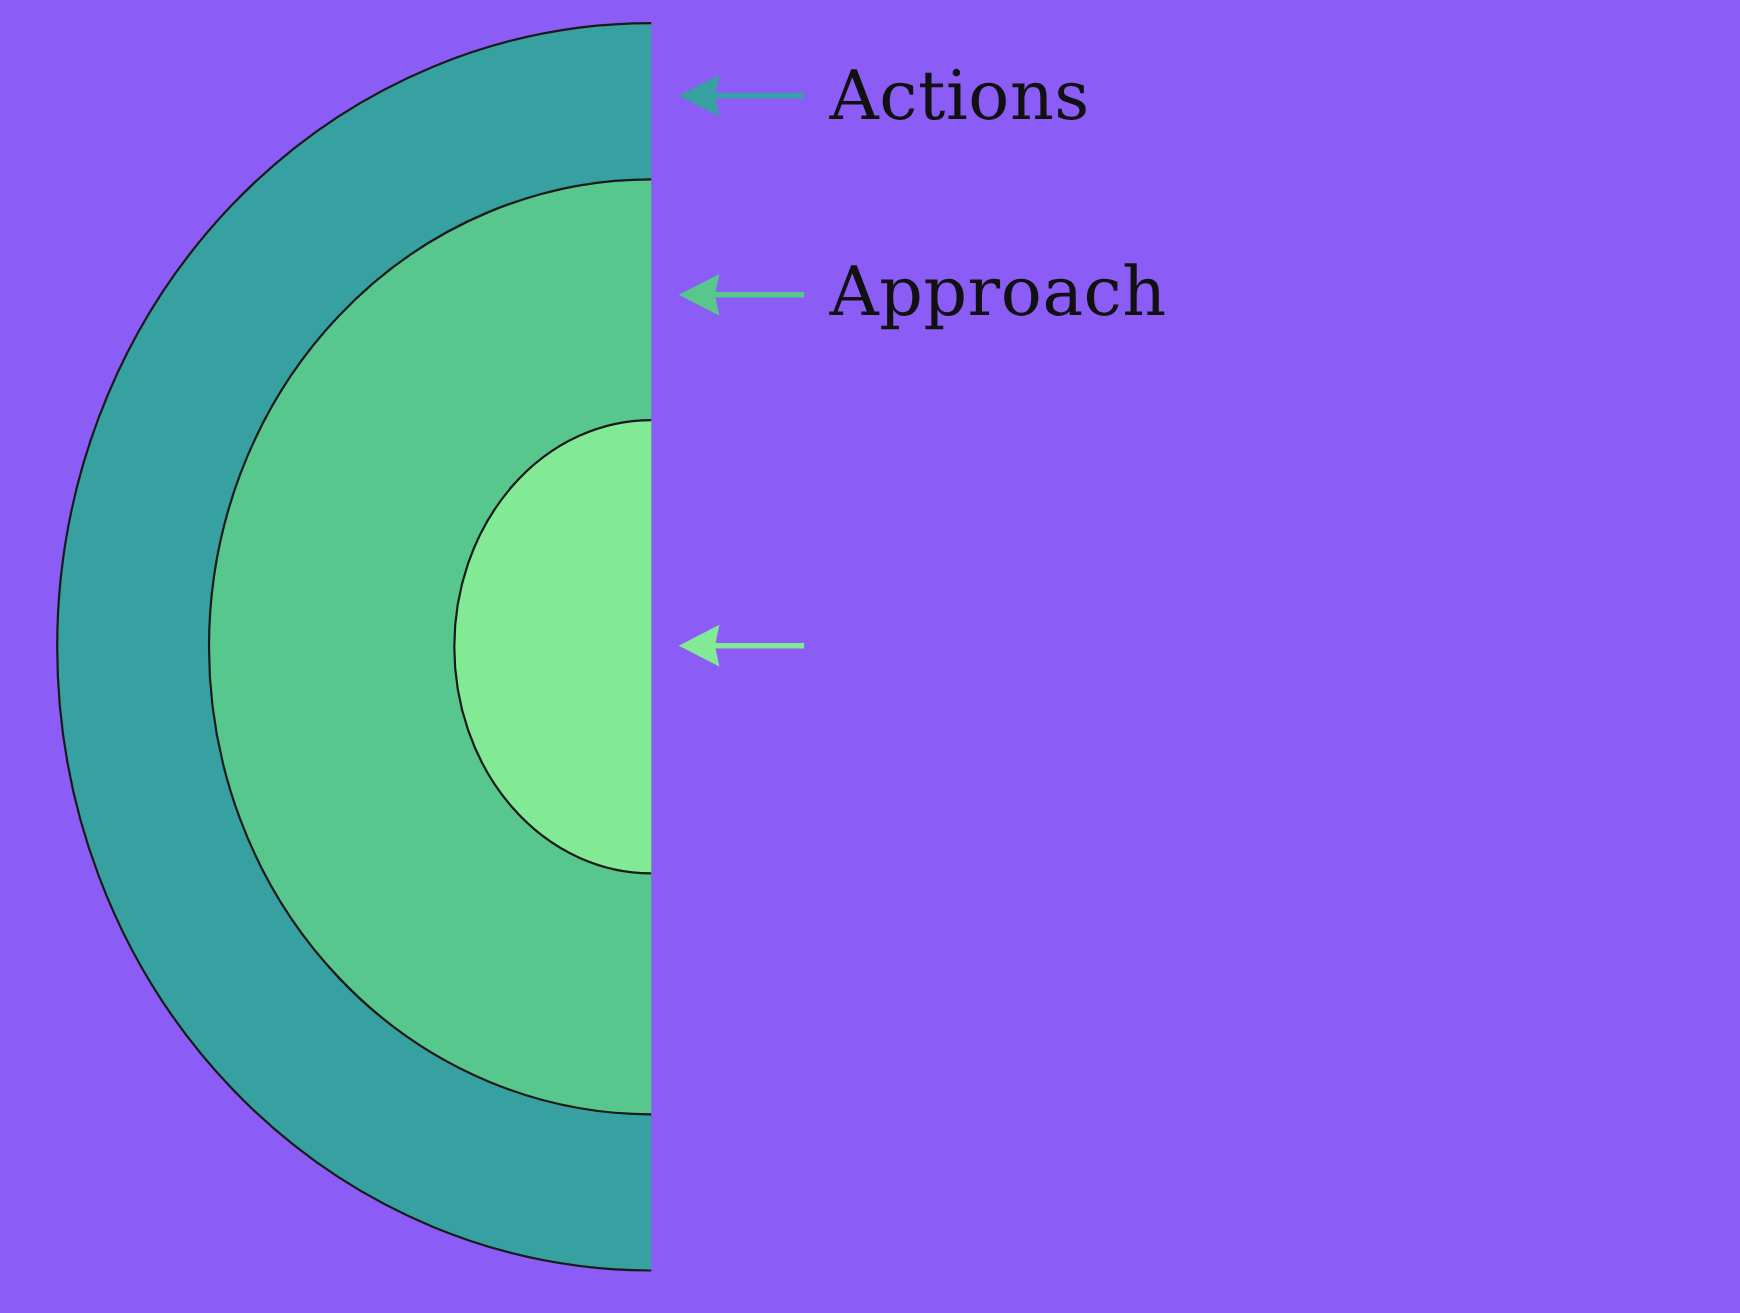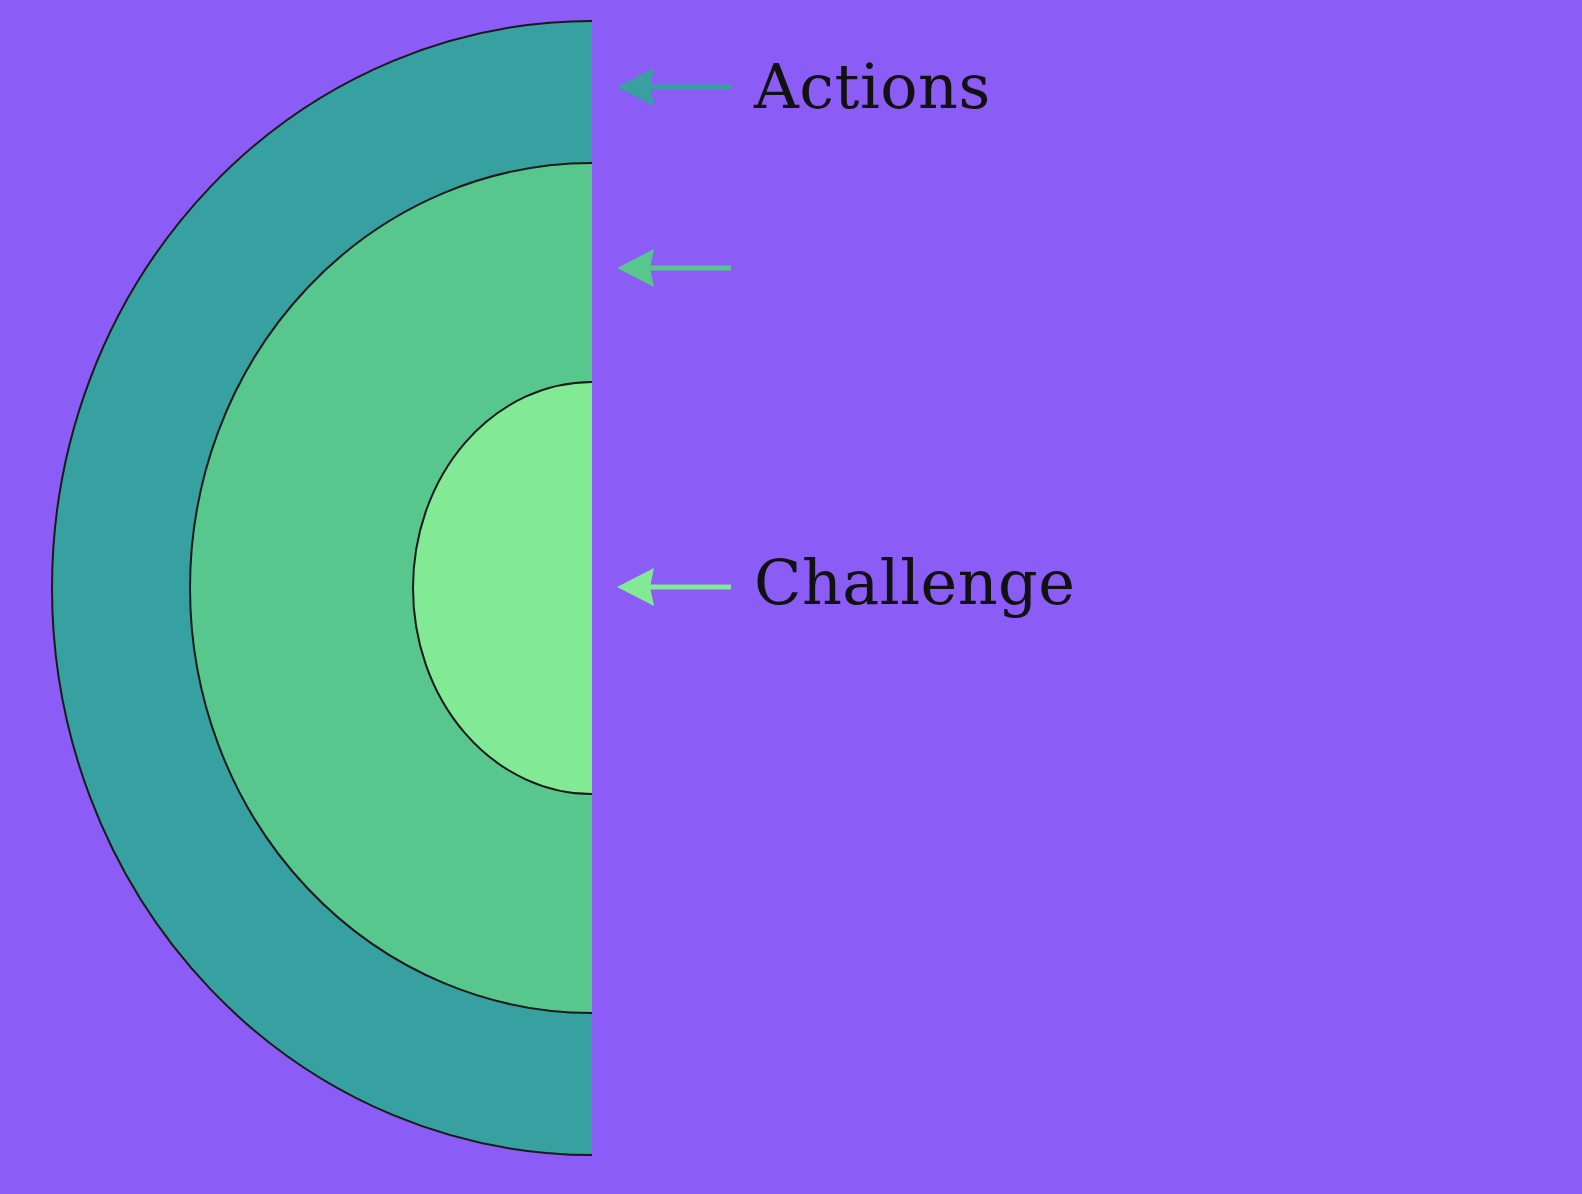--- a/index.html
+++ b/index.html
@@ -72,16 +72,16 @@
     </g>
 
     <g id="arrow-challenge">
       <line id="arrow-challenge-line" x1="647" y1="587" x2="731" y2="587" stroke="#82EA95" stroke-width="5"></line>
       <polygon id="arrow-challenge-head" points="617,587 654,568 650,587 654,606" fill="#82EA95"></polygon>
     </g>
   </svg>
 
   <div class="ring-label" id="label-actions" style="left: 754px; top: 56px;">Actions</div>
 
+  <div class="ring-label" id="label-approach" style="left: 754px; top: 234px;">Approach</div>
 
-  <div class="ring-label" id="label-challenge" style="left: 754px; top: 552px;">Challenge</div>
 
 </div>
 
 </body></html>

